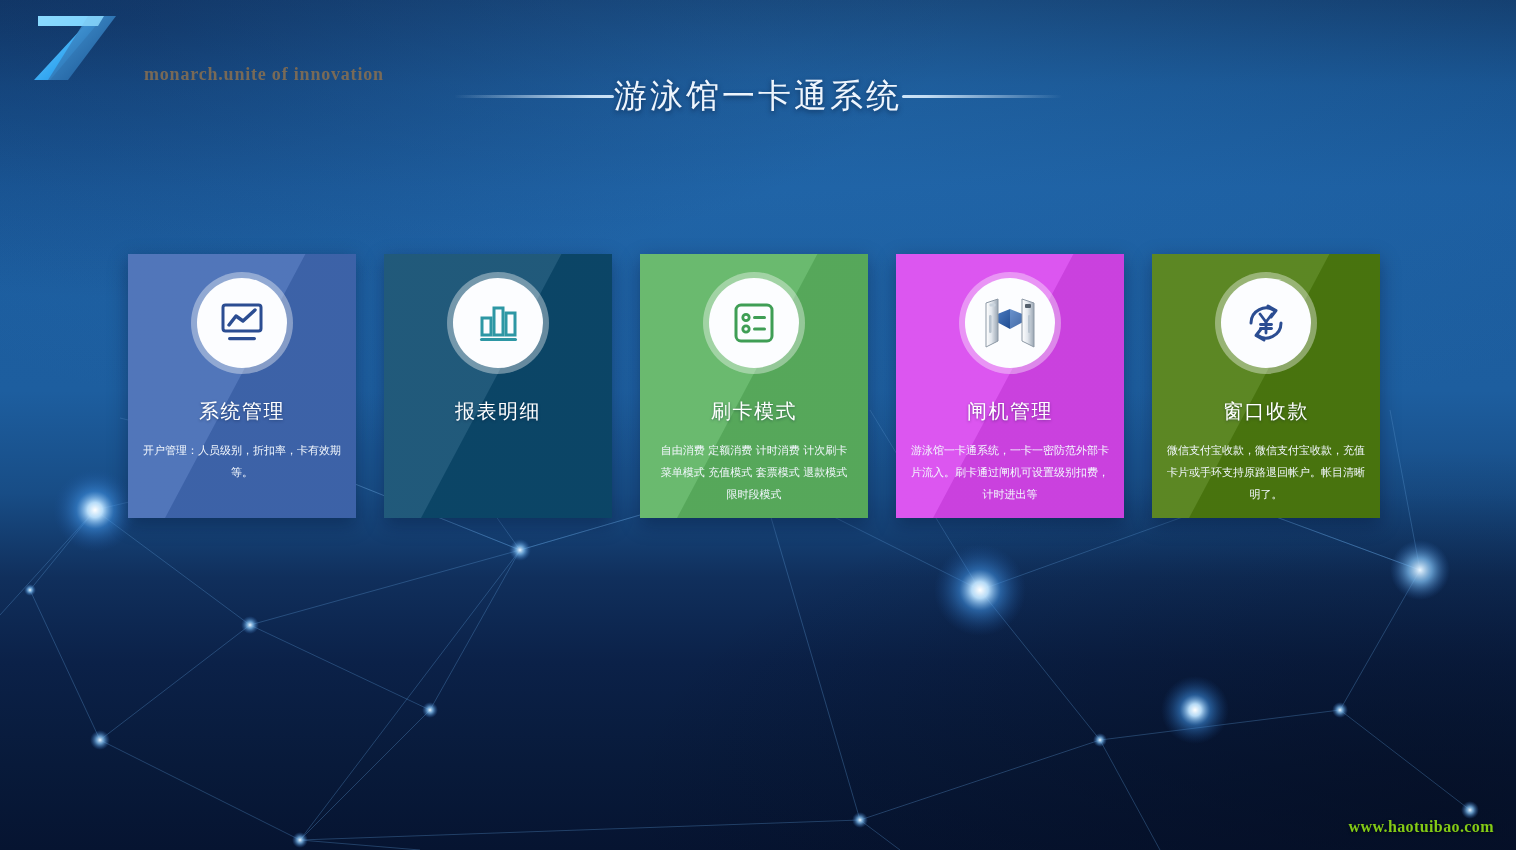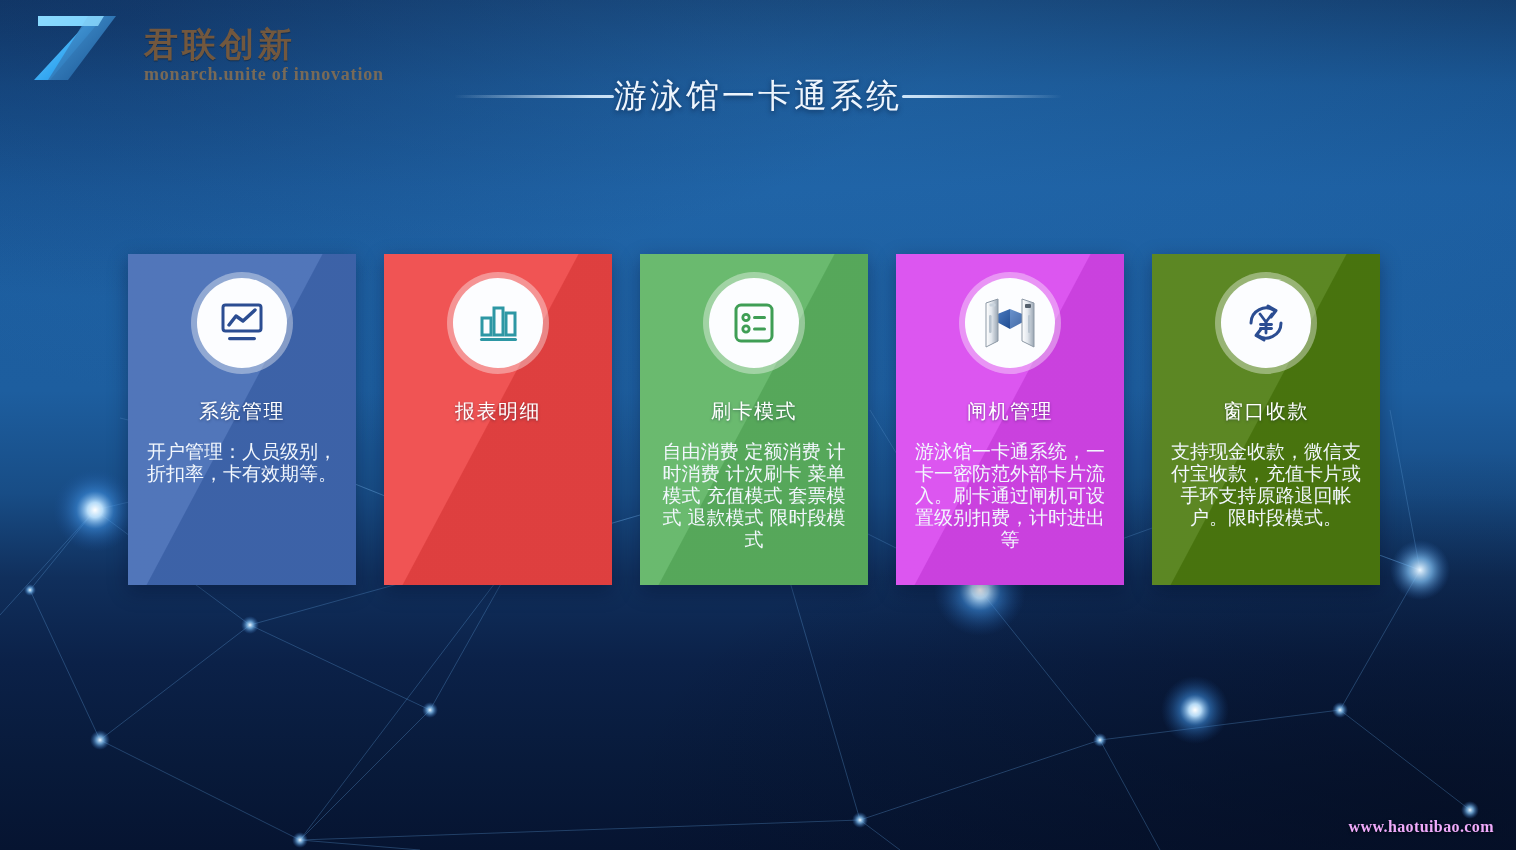--- a/index.html
+++ b/index.html
@@ -73,21 +73,21 @@
     white-space:nowrap;
   }
 
   
   .cards{
     position:absolute; left:128px; top:254px;
     width:1260px; height:296px;
     display:flex; gap:28px;
   }
   .card{
-    position:relative; width:228px; height:331px;
+    position:relative; width:228px; height:264px;
     overflow:hidden;
     box-shadow:0 6px 18px rgba(0,10,35,.35);
   }
   .card-sheen{
     position:absolute; inset:0;
     background:linear-gradient(118deg, rgba(255,255,255,.085) 0%, rgba(255,255,255,.085) 48%, rgba(0,0,0,.07) 48.3%, rgba(0,0,0,.07) 100%);
     pointer-events:none;
   }
   .icon-circle{
     position:absolute; left:50%; top:24px; transform:translateX(-50%);
@@ -111,29 +111,29 @@
   .card-title{
     position:absolute; left:0; right:0; top:144px;
     text-align:center;
     font-size:20px; color:#ffffff; letter-spacing:1.5px;
     font-family:"DejaVu Sans",sans-serif;
     text-shadow:0 1px 3px rgba(0,20,50,.4);
   }
   .card-desc{
     position:absolute; left:14px; right:14px; top:186px;
     text-align:center;
-    font-size:19px; line-height:22px;
+    font-size:11px; line-height:22px;
     color:#f2f7fd;
     font-family:"DejaVu Sans",sans-serif;
   }
 
   
   .watermark{
     position:absolute; right:22px; bottom:14px;
-    font-size:16px; font-weight:bold; color:#f0abfc;
+    font-size:16px; font-weight:bold; color:#84cc16;
     font-family:"Liberation Serif",serif;
     letter-spacing:.4px;
     text-shadow:0 1px 3px rgba(0,0,0,.6);
   }
 </style>
 </head>
 <body>
 
 <div class="bg-root">
   <div class="bg-base"></div>
@@ -197,21 +197,20 @@
         <linearGradient id="zg2" x1="0" y1="0" x2="1" y2="1">
           <stop offset="0%" stop-color="#4fa9e8"></stop>
           <stop offset="100%" stop-color="#17508f"></stop>
         </linearGradient>
       </defs>
       <path d="M10,6 L76,6 L22,70 L6,70 L56,16 L10,16 Z" fill="url(#zg1)"></path>
       <path d="M60,6 L88,6 L40,70 L20,70 Z" fill="url(#zg2)" opacity=".9"></path>
       <path d="M10,6 L76,6 L70,16 L10,16 Z" fill="#8fdcff" opacity=".8"></path>
     </svg>
   </div>
-  <div class="logo-cn">君联创新</div>
   <div class="logo-en">monarch.unite of innovation</div>
 </div>
 
 <div class="title-row">
   <div class="title-rule left"></div>
   <div class="title-text">游泳馆一卡通系统</div>
   <div class="title-rule right"></div>
 </div>
 
 <div class="cards">
@@ -223,21 +222,21 @@
       <svg width="46" height="42" viewBox="0 0 46 42">
         <rect x="4" y="3" width="38" height="26" rx="2.5" fill="none" stroke="#2b4d92" stroke-width="3"></rect>
         <polyline points="10,23 17,14 24,19 36,8" fill="none" stroke="#2b4d92" stroke-width="3.4" stroke-linecap="round" stroke-linejoin="round"></polyline>
         <rect x="9" y="35" width="28" height="3.2" rx="1.6" fill="#2b4d92"></rect>
       </svg>
     </div>
     <div class="card-title">系统管理</div>
     <div class="card-desc">开户管理：人员级别，折扣率，卡有效期等。</div>
   </div>
 
-  <div class="card" style="background:#ef4444">
+  <div class="card" style="background:#0c4a6e">
     <div class="card-sheen"></div>
     <div class="icon-halo"></div>
     <div class="icon-circle">
       <svg width="46" height="42" viewBox="0 0 46 42">
         <rect x="7" y="16" width="9" height="17" fill="none" stroke="#2d97a4" stroke-width="3"></rect>
         <rect x="19" y="6" width="9" height="27" fill="none" stroke="#2d97a4" stroke-width="3"></rect>
         <rect x="31" y="11" width="9" height="22" fill="none" stroke="#2d97a4" stroke-width="3"></rect>
         <rect x="5" y="36" width="37" height="3" rx="1.5" fill="#2d97a4"></rect>
       </svg>
     </div>
@@ -305,18 +304,18 @@
         <polyline points="21,40 13,35.5 18,29" fill="none" stroke="#2b4d92" stroke-width="3" stroke-linecap="round" stroke-linejoin="round"></polyline>
         <g stroke="#2b4d92" stroke-width="2.8" stroke-linecap="round" fill="none">
           <path d="M17,14 L23,22 L29,14"></path>
           <path d="M23,22 L23,33"></path>
           <path d="M17.5,24.5 L28.5,24.5"></path>
           <path d="M17.5,28.5 L28.5,28.5"></path>
         </g>
       </svg>
     </div>
     <div class="card-title">窗口收款</div>
-    <div class="card-desc">支持现金收款，微信支付宝收款，充值卡片或手环支持原路退回帐户。限时段模式。</div>
+    <div class="card-desc">微信支付宝收款，微信支付宝收款，充值卡片或手环支持原路退回帐户。帐目清晰明了。</div>
   </div>
 
 </div>
 
 <div class="watermark">www.haotuibao.com</div>
 
 </body></html>

